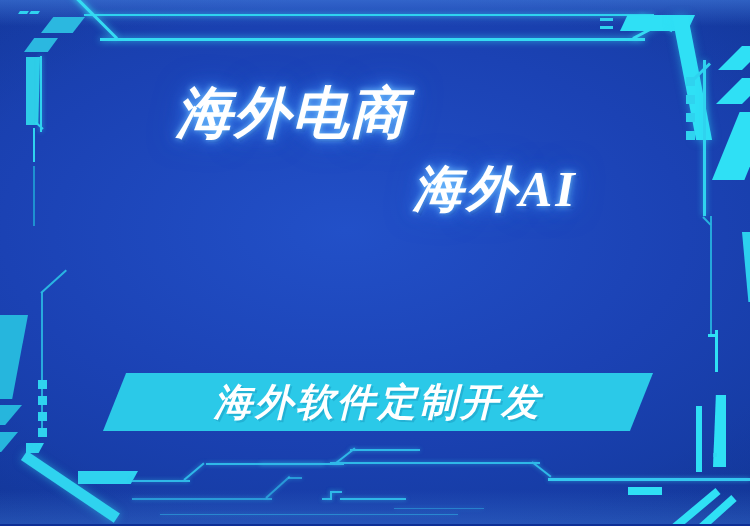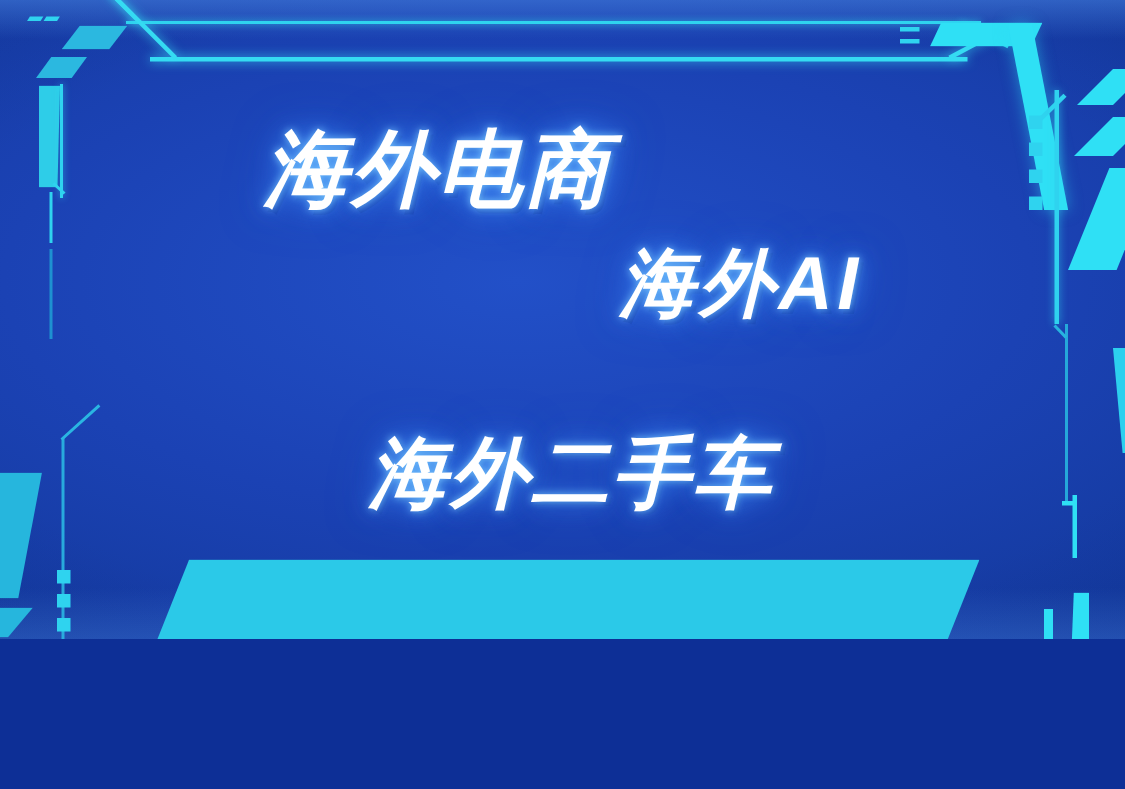--- a/index.html
+++ b/index.html
@@ -1,22 +1,22 @@
 <!DOCTYPE html>
 <html><head>
 <meta charset="utf-8">
 <style>
   * { margin:0; padding:0; box-sizing:border-box; }
   html,body { width:750px; height:526px; overflow:hidden; background:#0d2f96; }
 
   .poster{
     position:relative;
-    width:750px; height:426px;
+    width:750px; height:524px;
     overflow:hidden;
-    font-family:Liberation Sans, sans-serif;
+    font-family:Liberation Serif, serif;
     background:#3b82f6;
   }
 
   
   .bg-base{
     position:absolute; inset:0;
     background:
       radial-gradient(120% 95% at 46% 44%, #2250c8 0%, #1b42b4 38%, #143a9f 68%, #10308c 100%);
   }
   .bg-vig{
@@ -383,19 +383,19 @@
   <div class="trace t5b"></div>
   <div class="trace t5c"></div>
   <div class="trace t6"></div>
   <div class="trace t7"></div>
 
   <div class="txt line-ecom">海外电商</div>
 
   <div class="txt line-ai">海外AI</div>
 
 
-  <div class="txt line-car">海外二手车</div>
 
   <div class="badge-wrap">
     <div class="badge-bg"></div>
+    <div class="badge-text">海外软件定制开发</div>
   </div>
 
 </div>
 
 </body></html>

